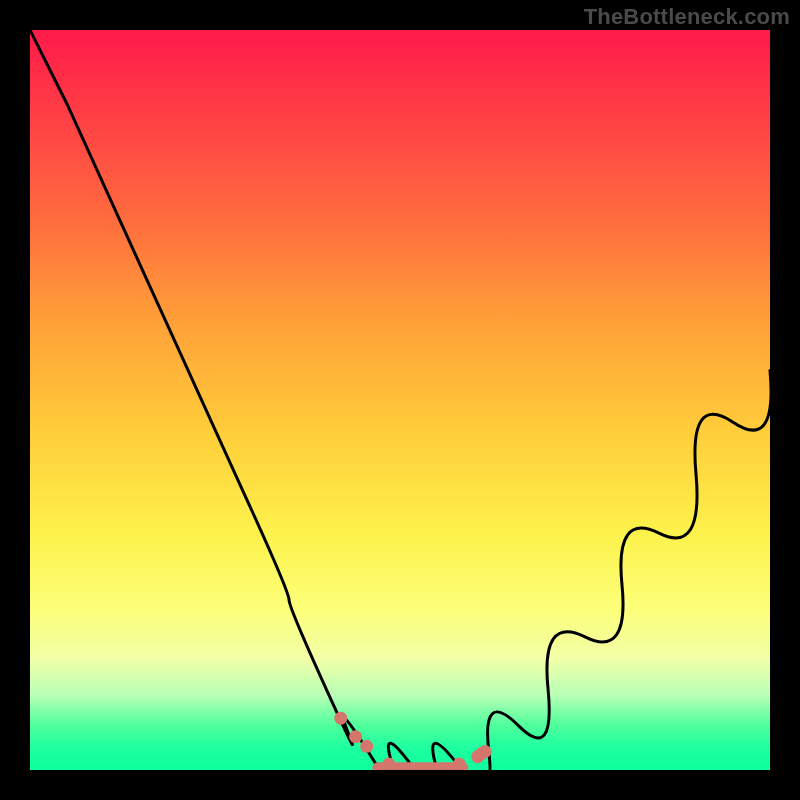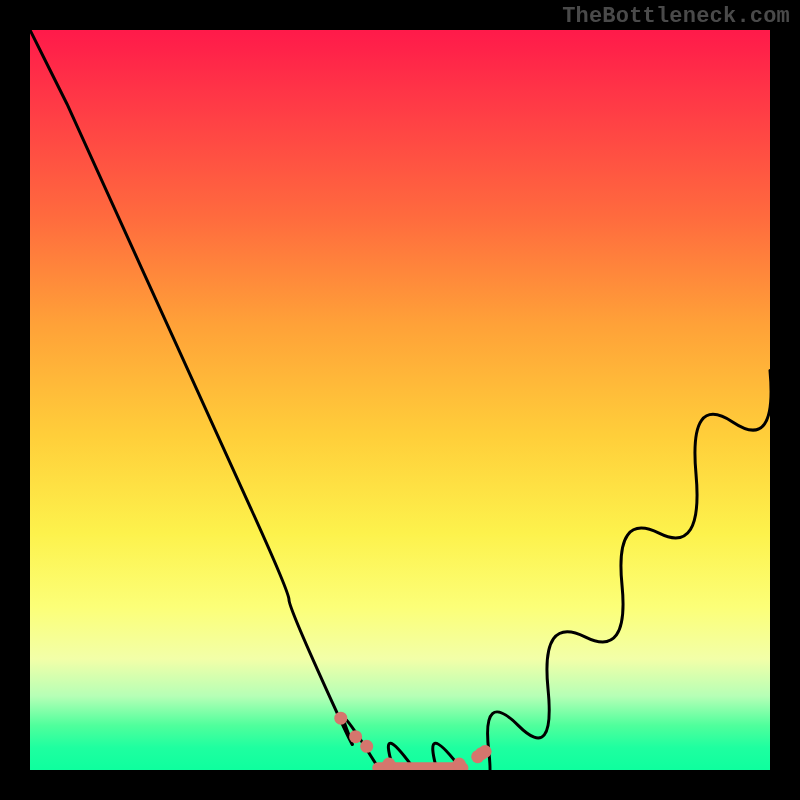--- a/index.html
+++ b/index.html
@@ -11,21 +11,20 @@
     background: #000;
     font-family: Arial, Helvetica, sans-serif;
   }
   .frame {
     position: absolute;
     left: 0;
     top: 0;
     width: 800px;
     height: 800px;
     background: #000;
-    font-family: Liberation Mono, monospace;
   }
   .plot {
     position: absolute;
     left: 30px;
     top: 30px;
     width: 740px;
     height: 740px;
     background: linear-gradient(
       to bottom,
       #ff1a4a 0%,

